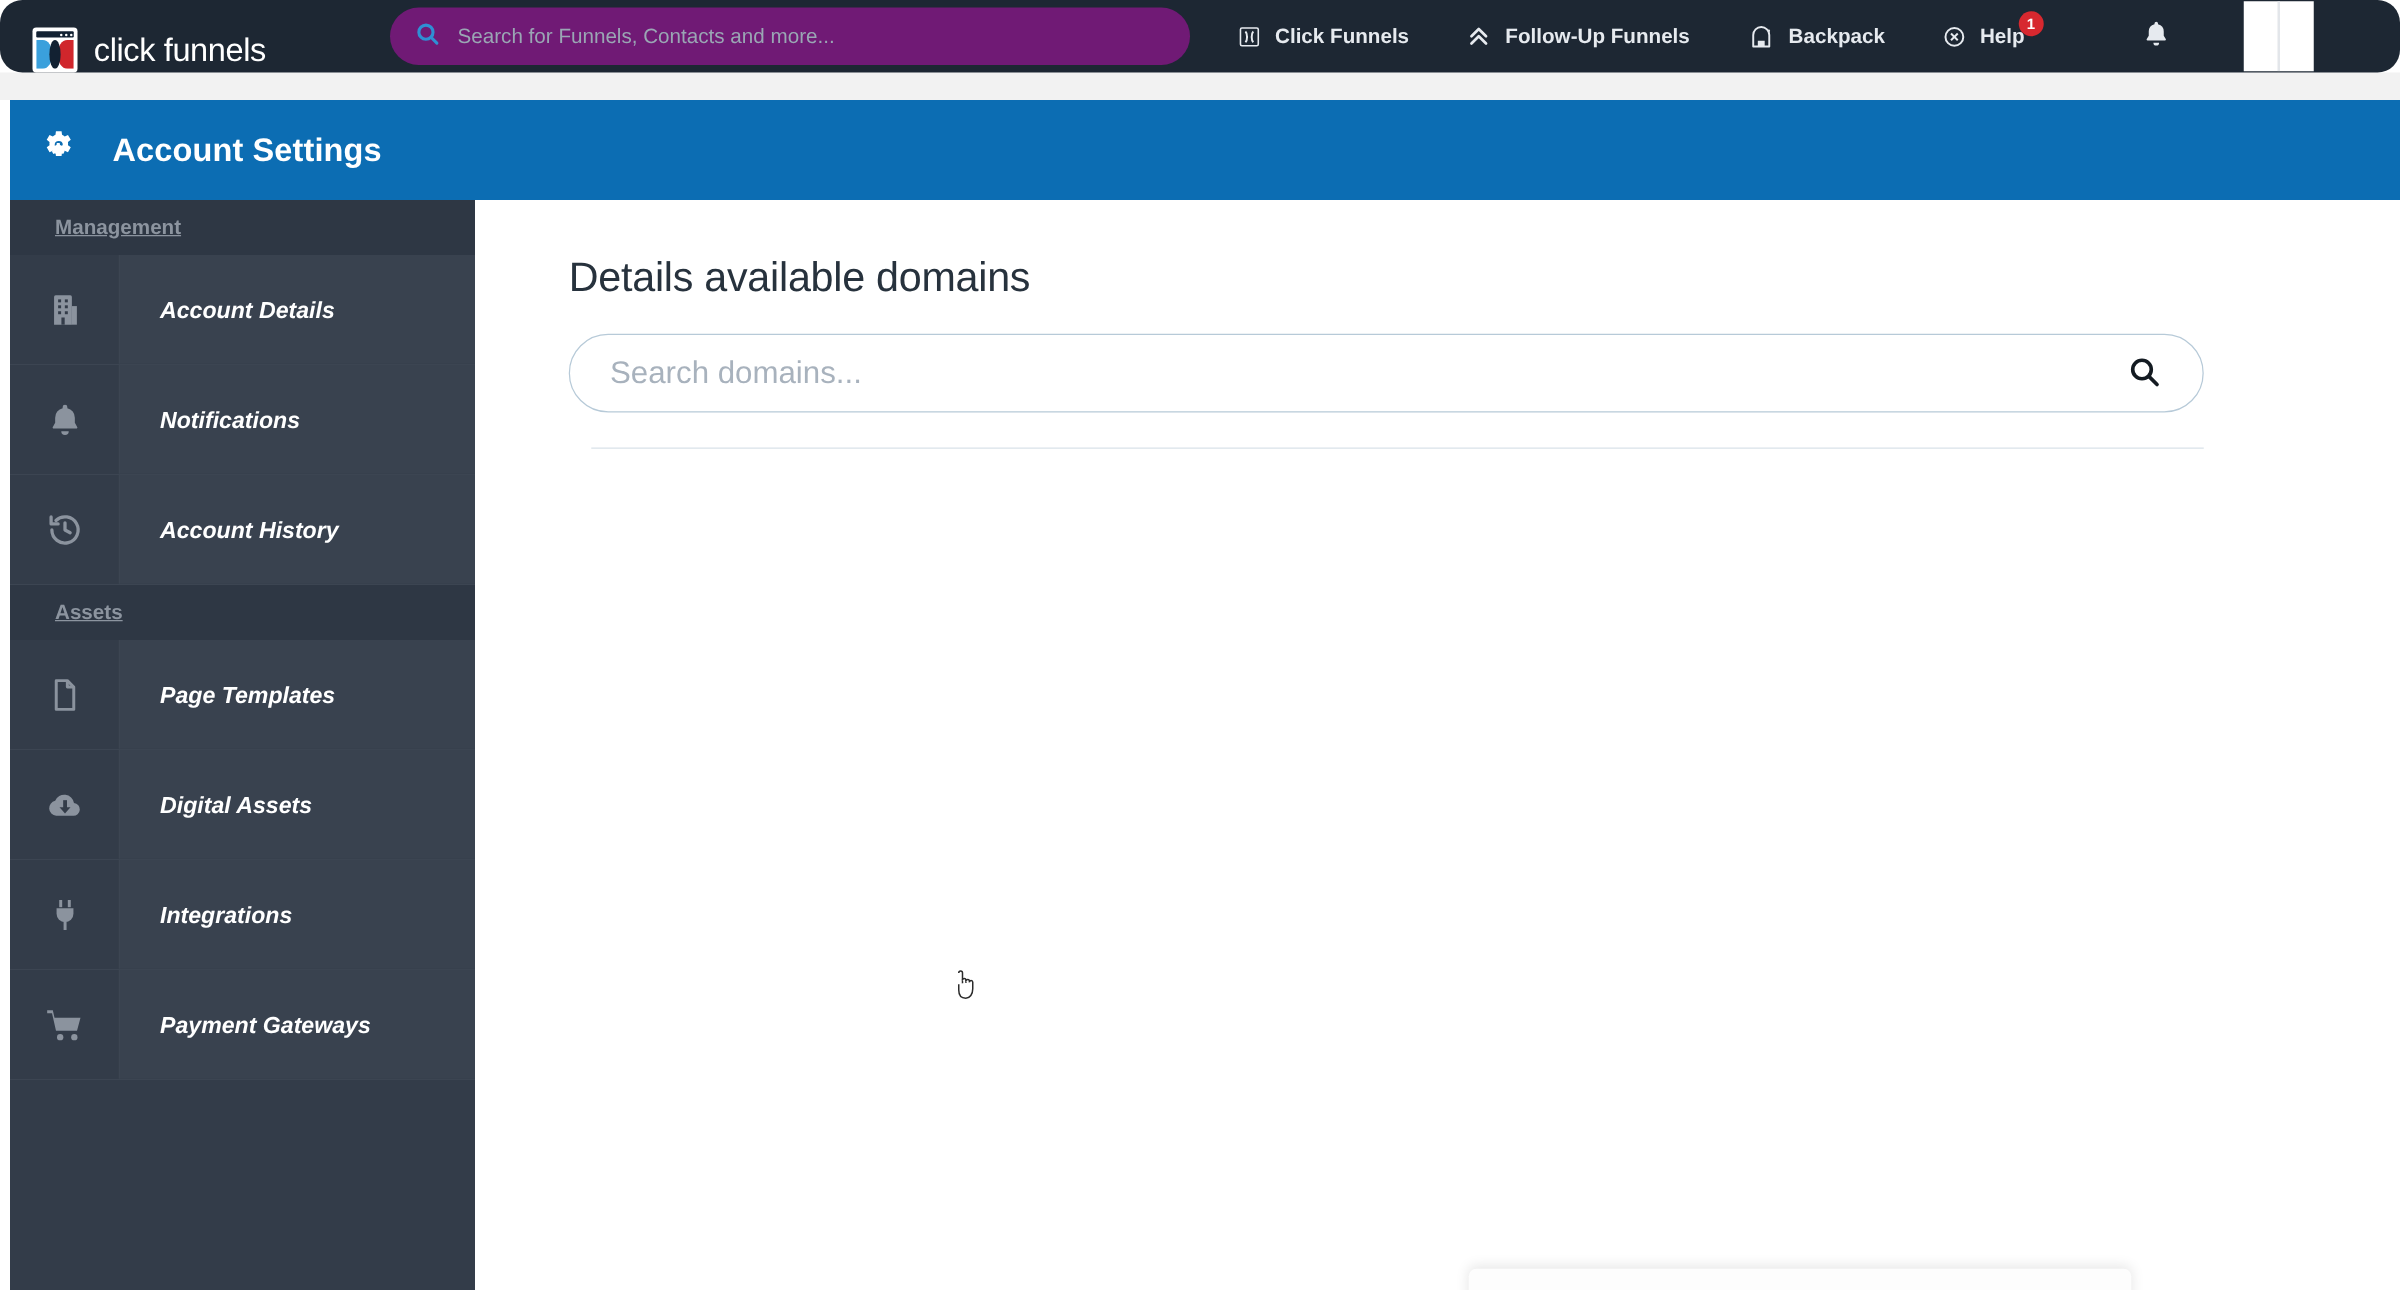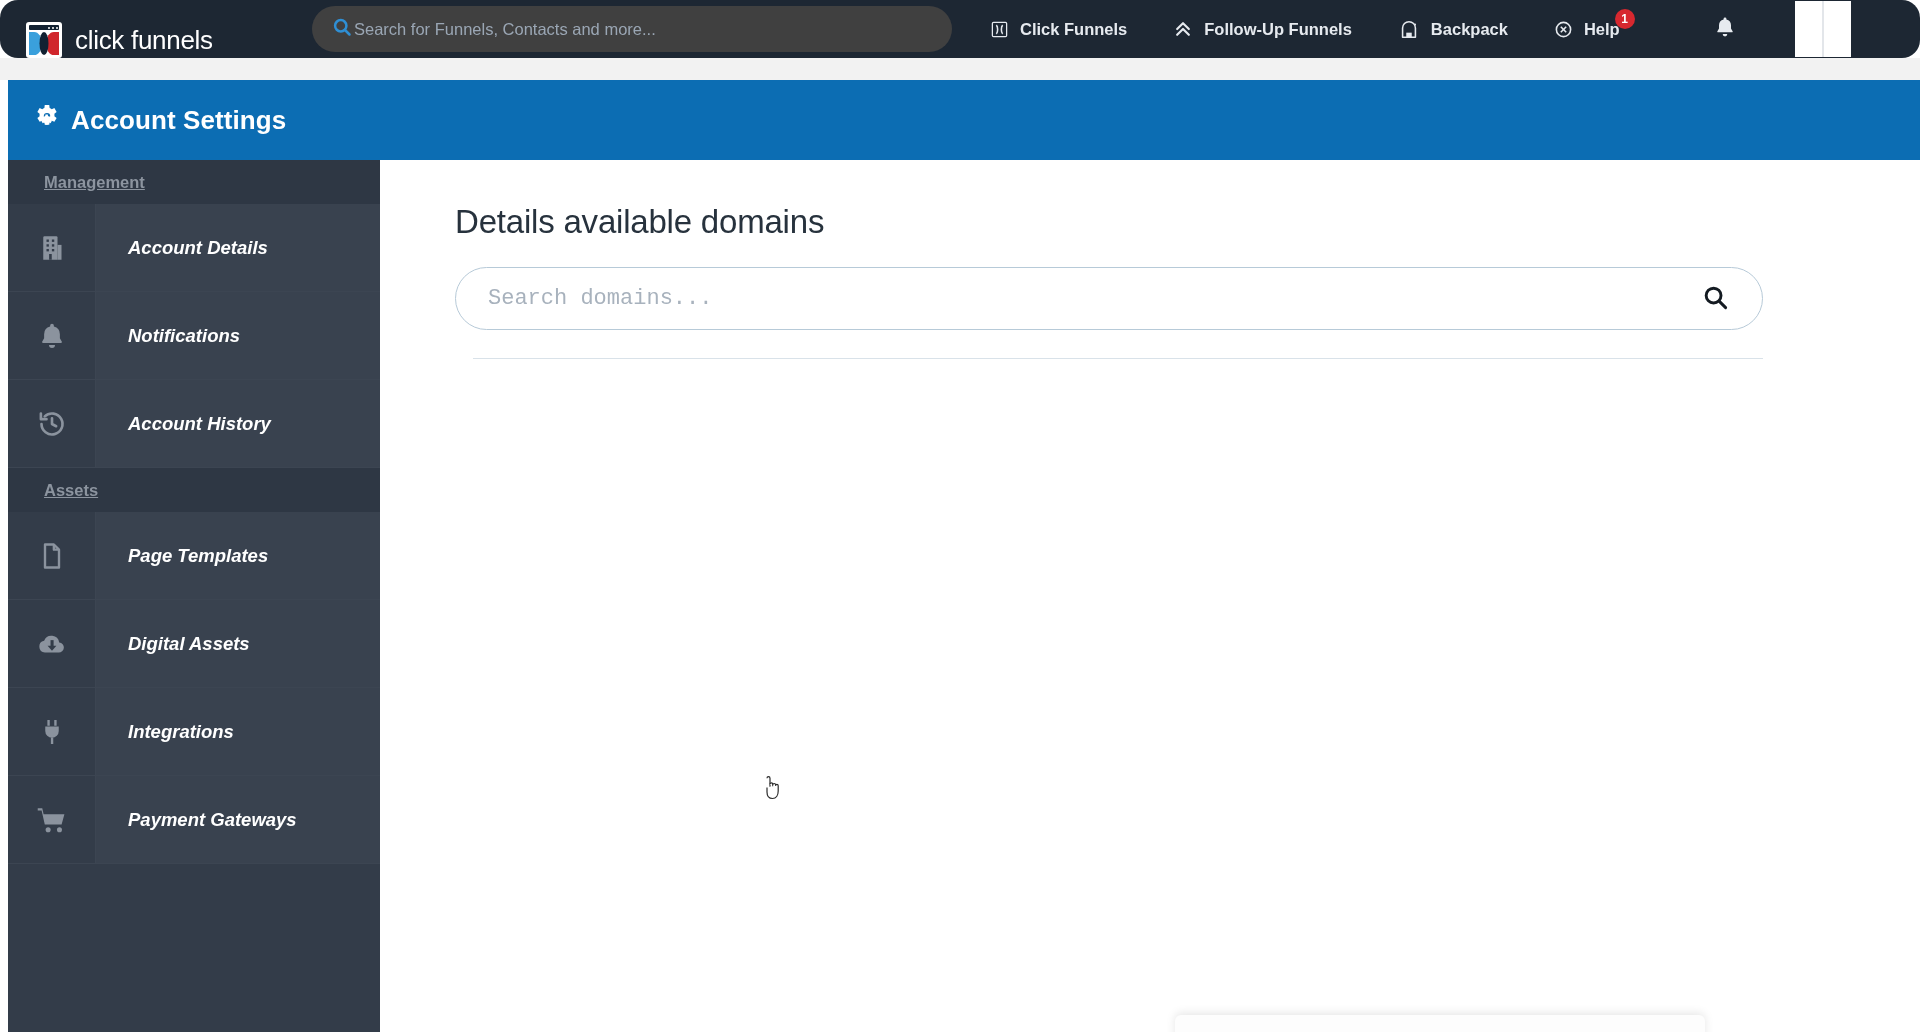--- a/index.html
+++ b/index.html
@@ -85,26 +85,26 @@
     letter-spacing: -0.3px;
     white-space: nowrap;
   }
 
   #global-search {
     position: absolute;
     left: 312px;
     top: 6px;
     width: 640px;
     height: 46px;
-    background: #404040;
+    background: #701a75;
     border-radius: 23px;
     display: flex;
     align-items: center;
     padding: 0 20px;
-    gap: 2px;
+    gap: 14px;
   }
   #global-search .gs-text {
     color: #9aa6b4;
     font-size: 16.5px;
     white-space: nowrap;
   }
 
   #nav-items {
     position: absolute;
     left: 990px;
@@ -181,21 +181,21 @@
   }
   #title-bar {
     position: absolute;
     top: 80px;
     left: 8px;
     width: 1912px;
     height: 80px;
     background: #0c6db3;
     display: flex;
     align-items: center;
-    gap: 9px;
+    gap: 28px;
     padding-left: 24px;
   }
   #title-bar .tb-text {
     color: #ffffff;
     font-size: 26px;
     font-weight: 700;
     letter-spacing: 0.1px;
   }
 
   
@@ -277,22 +277,22 @@
     display: flex;
     align-items: center;
     padding: 0 30px 0 32px;
     background: #ffffff;
   }
   #dom-search-input {
     flex: 1;
     border: none;
     outline: none;
     background: transparent;
-    font-family: Liberation Mono, monospace;
-    font-size: 22px;
+    font-family: Liberation Sans, sans-serif;
+    font-size: 25px;
     color: #333c49;
   }
   #dom-search-input::placeholder { color: #a8b2bd; }
   #dom-search-btn {
     width: 34px; height: 34px;
     display: flex; align-items: center; justify-content: center;
     background: transparent; border: none; cursor: pointer; padding: 0;
   }
   #dom-divider {
     position: absolute;

